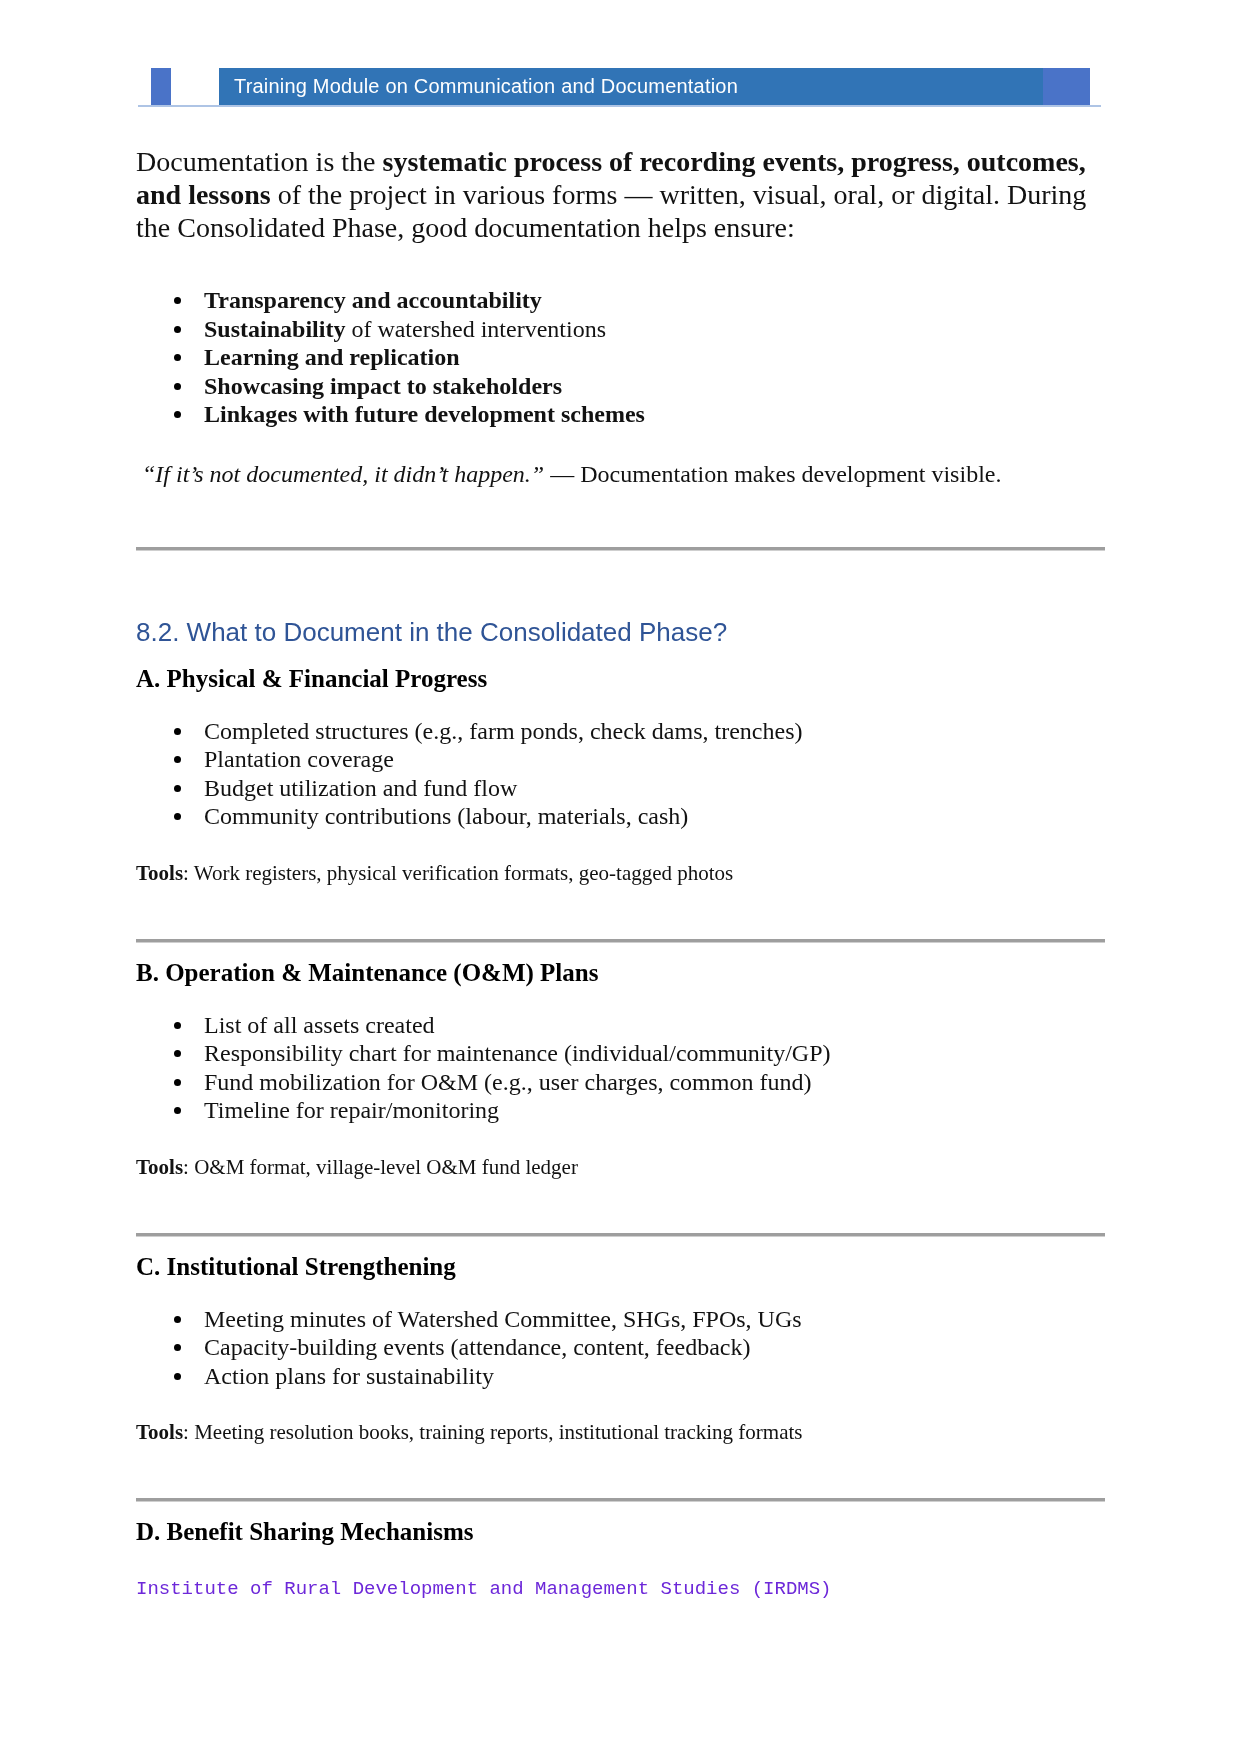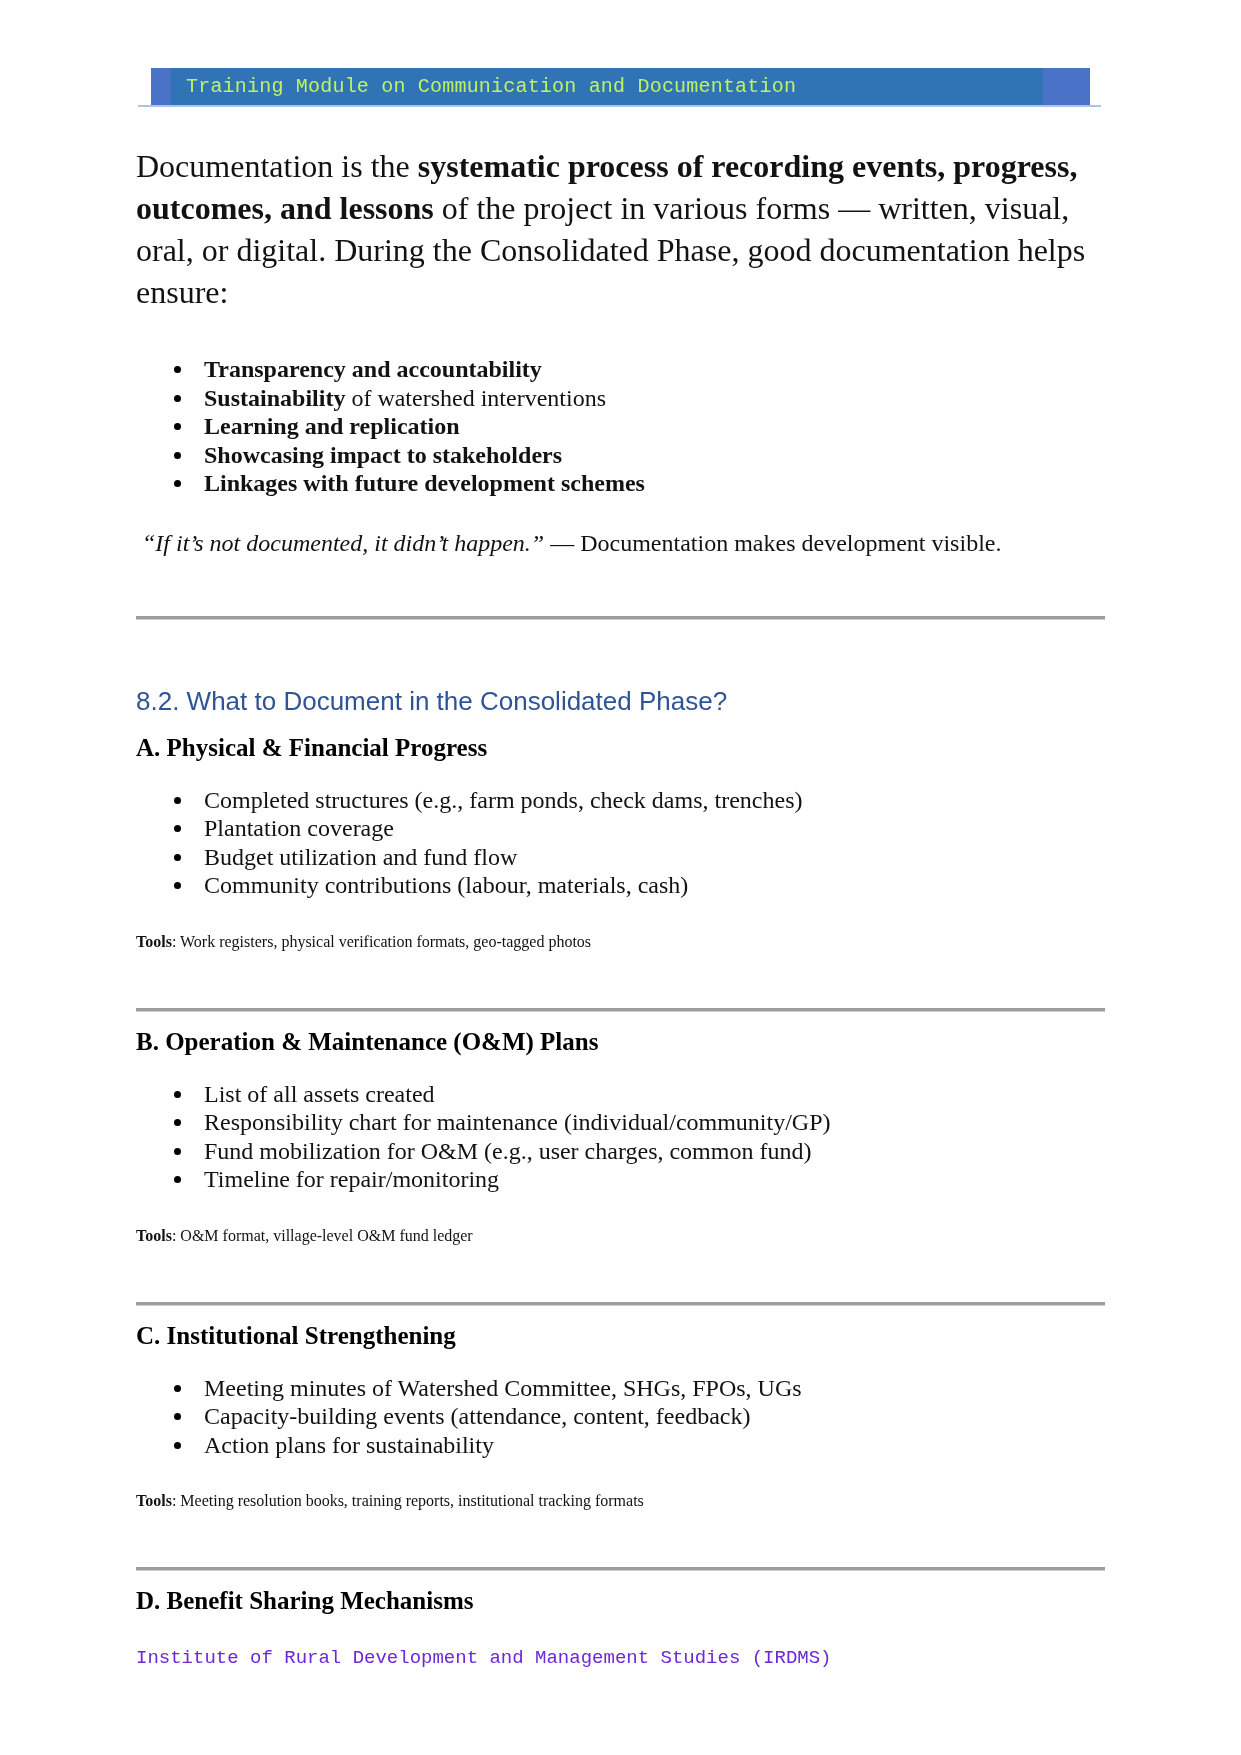--- a/index.html
+++ b/index.html
@@ -33,40 +33,41 @@
     margin-right:11px;
   }
   .bar .accent{width:20px;background:var(--bar-accent);}
   .bar .accent.right{width:47px;}
   .bar .main{
     flex:1;
     background:var(--bar-main);
     display:flex;
     align-items:center;
     padding-left:15px;
-    font-family:Liberation Mono, monospace;
+    font-family:Liberation Sans, sans-serif;
     font-size:20px;
-    color:#bef264;
+    color:#ffffff;
     letter-spacing:.2px;
+    margin-left:48px;
   }
   
   .content{margin:0 136px;}
   .h-blue{
     font-family:"Liberation Sans", sans-serif;
     font-weight:400;
     font-size:26px;
     line-height:34px;
     color:var(--heading-blue);
   }
   .h-81{margin-top:84px;}
   .h-82{margin-top:64px;}
   .body-text{
     margin-top:38px;
-    font-size:32px;
-    line-height:42px;
+    font-size:28px;
+    line-height:33px;
     max-width:972px;
   }
   .body-text b{font-weight:700;}
   ul.bullets{
     list-style:none;
     margin-top:42px;
     font-size:24px;
   }
   ul.bullets li{
     position:relative;
@@ -103,21 +104,21 @@
     margin-top:14px;
     font-family:Liberation Serif, serif;
     font-weight:700;
     font-size:25px;
     line-height:32px;
     color:#000;
   }
   .subsection ul.bullets{margin-top:22px;}
   .subsection .tools{
     margin-top:28px;
-    font-size:16px;
+    font-size:21px;
     line-height:28px;
   }
   .subsection .tools b{font-weight:700;}
   .subsection .divider{margin-top:52px;}
   .footer{
     margin-top:30px;
     font-family:Liberation Mono, monospace;
     font-size:19px;
     color:#6d28d9;
   }

